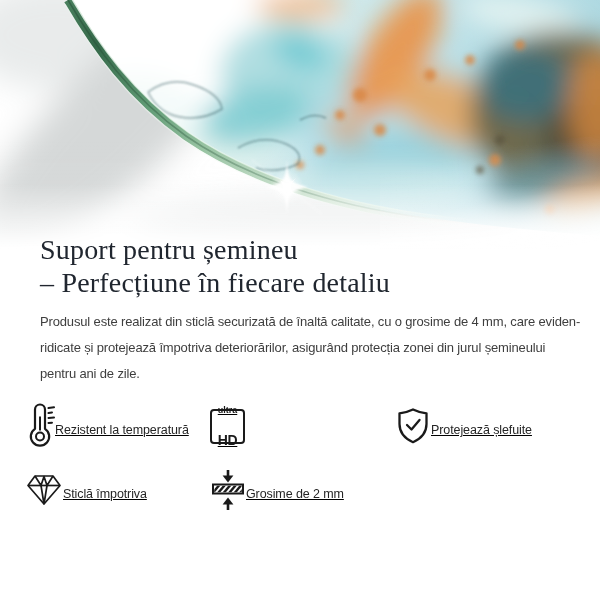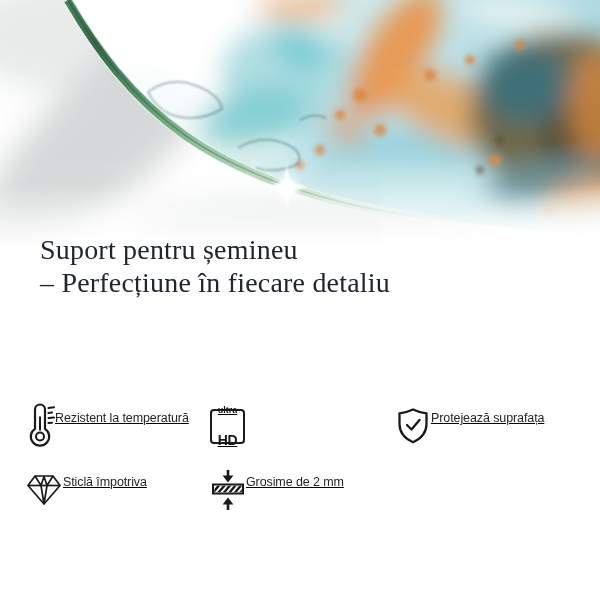--- a/index.html
+++ b/index.html
@@ -7,21 +7,21 @@
           font-family:"Liberation Sans","DejaVu Sans",sans-serif;}
   .hero{position:absolute;top:0;left:0;width:600px;height:310px;}
   .headline{position:absolute;left:40px;top:233px;margin:0;font-family:"Liberation Serif","DejaVu Serif",serif;
             font-weight:400;font-size:28px;line-height:33px;color:#20262f;letter-spacing:.2px;}
   .desc{position:absolute;left:40px;top:309px;font-size:13px;line-height:26px;color:#3e3e3e;letter-spacing:-.15px;}
   .desc-line{white-space:nowrap;}
   .features{position:absolute;left:25px;top:402px;width:555px;display:grid;
             grid-template-columns:repeat(3,185px);row-gap:16px;}
   .feature{display:flex;flex-direction:row;align-items:flex-start;text-decoration:underline;}
   .icon-box{height:48px;display:flex;align-items:center;justify-content:center;}
-  .feature-label{margin-top:9px;font-size:12.5px;color:#252525;letter-spacing:-.1px;white-space:nowrap;}
+  .feature-label{margin-top:21px;font-size:12.5px;color:#252525;letter-spacing:-.1px;white-space:nowrap;}
   .uhd{width:31px;height:31px;border:2.5px solid #1a1a1a;border-radius:4px;display:flex;flex-direction:column;
        align-items:center;justify-content:center;line-height:1;color:#1a1a1a;}
   .uhd-top{font-size:9px;font-weight:700;}
   .uhd-bottom{font-size:14px;font-weight:700;margin-top:18px;letter-spacing:-.3px;}
   .ic{display:block;}
 </style>
 </head>
 <body>
 
 <div class="canvas">
@@ -158,20 +158,23 @@
     <rect x="0" y="140" width="600" height="170" fill="url(#fadeV)"></rect>
     <rect x="380" y="100" width="220" height="210" fill="url(#fadeD)"></rect>
   </svg>
 
   <h1 class="headline">
     <span>Suport pentru șemineu</span><br>
     <span>– Perfecțiune în fiecare detaliu</span>
   </h1>
 
   <div class="desc">
+    <div class="desc-line">Produsul este realizat din sticlă securizată de înaltă calitate, cu o grosime de 4 mm, care eviden-</div>
+    <div class="desc-line">ridicate și protejează împotriva deteriorărilor, asigurând protecția zonei din jurul șemineului</div>
+    <div class="desc-line">pentru ani de zile.</div>
   </div>
 
   <div class="features">
 
     <div class="feature">
       <div class="icon-box">
         <svg class="ic" width="30" height="46" viewBox="0 0 30 46" fill="none" stroke="#1a1a1a">
           <path d="M10,6.5 A5,5 0 0 1 20,6.5 L20,25.8 A9.2,9.2 0 1 1 10,25.8 Z" stroke-width="2.2" stroke-linejoin="round"></path>
           <circle cx="15" cy="33.5" r="4" stroke-width="2"></circle>
           <line x1="15" y1="13.5" x2="15" y2="27.5" stroke-width="2"></line>
@@ -195,21 +198,21 @@
       </div>
     </div>
 
     <div class="feature">
       <div class="icon-box">
         <svg class="ic" width="36" height="40" viewBox="0 0 36 40" fill="none" stroke="#1a1a1a">
           <path d="M18,3.5 C22,5.5 27,6.8 31.5,7.3 V18 C31.5,27 26,32.6 18,36.2 C10,32.6 4.5,27 4.5,18 V7.3 C9,6.8 14,5.5 18,3.5 Z" stroke-width="2.3" stroke-linejoin="round"></path>
           <path d="M12,19 L16.5,23.5 L24.5,14" stroke-width="2.3" stroke-linecap="round" stroke-linejoin="round"></path>
         </svg>
       </div>
-      <div class="feature-label">Protejează suprafața</div>
+      <div class="feature-label">Protejează șlefuite</div>
     </div>
 
     <div class="feature">
       <div class="icon-box">
         <svg class="ic" width="38" height="34" viewBox="0 0 38 34" fill="none" stroke="#1a1a1a" stroke-width="1.7" stroke-linejoin="round">
           <path d="M10,3 L28,3 L35,12.5 L19,31 L3,12.5 Z"></path>
           <path d="M3,12.5 H35"></path>
           <path d="M10,3 L16,12.5 L19,3.5 L22,12.5 L28,3"></path>
           <path d="M16,12.5 L19,31 M22,12.5 L19,31"></path>
         </svg>

